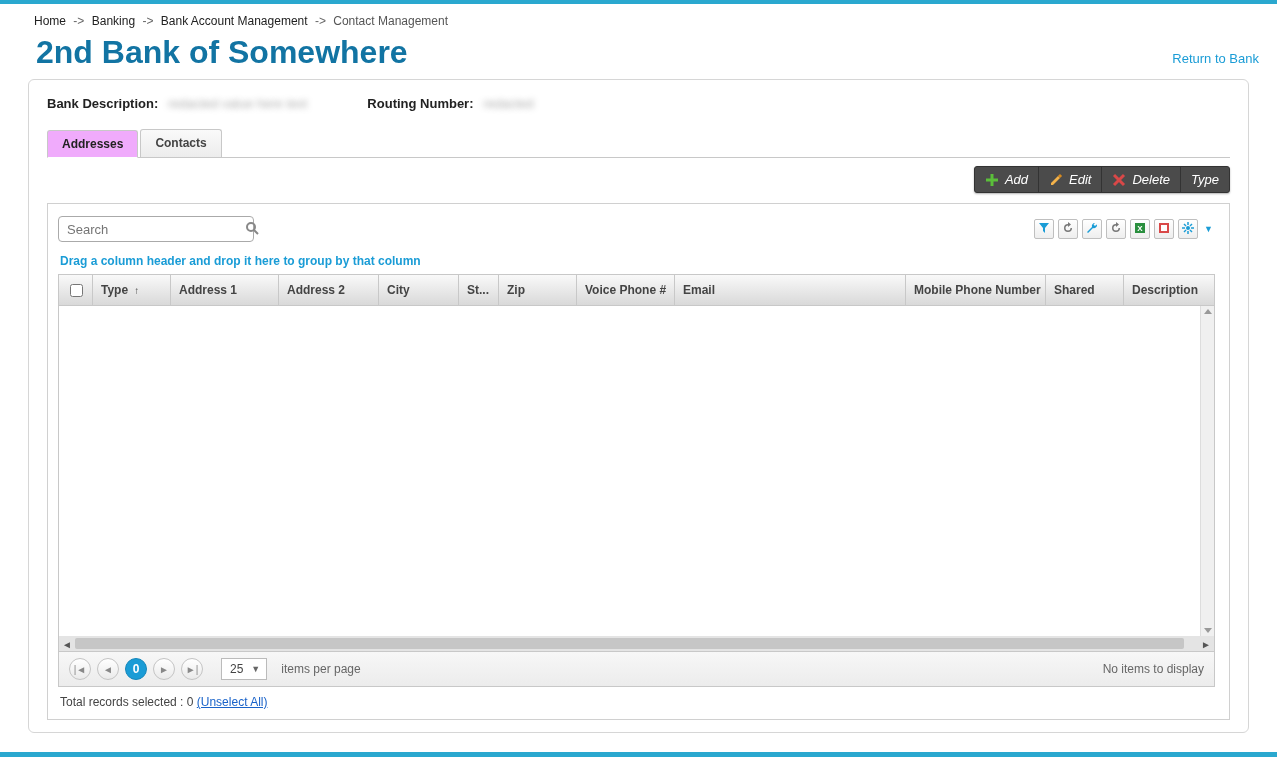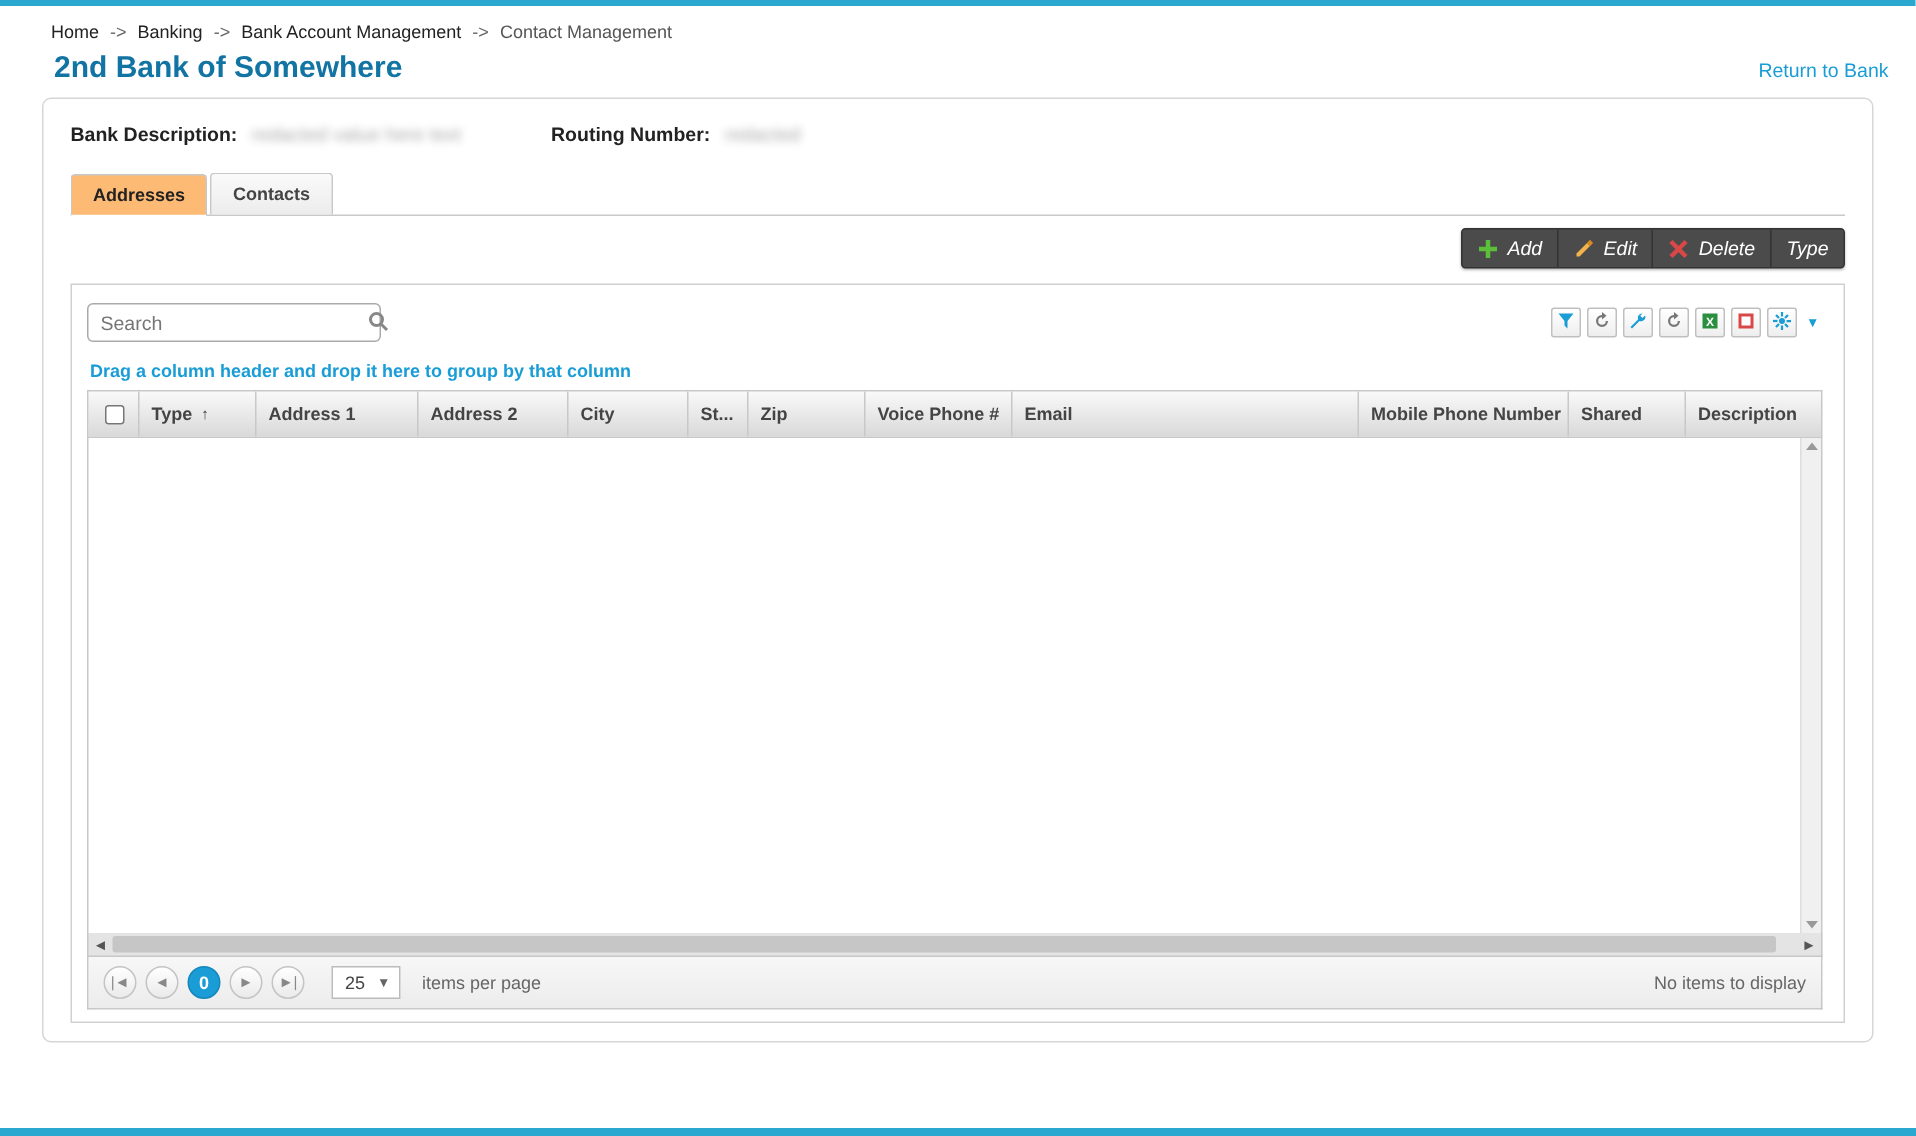--- a/index.html
+++ b/index.html
@@ -27,21 +27,21 @@
   }
   .breadcrumb a { color: #222; text-decoration: none; }
   .breadcrumb .sep { margin: 0 4px; color: #666; }
   .title-row {
     display: flex;
     justify-content: space-between;
     align-items: baseline;
     padding: 2px 6px 8px 8px;
   }
   .page-title {
-    font-size: 20px;
+    font-size: 32px;
     font-weight: bold;
     color: #1274a3;
   }
   .return-link {
     color: #1a9cd6;
     font-size: 13px;
     text-decoration: none;
   }
   .card {
     border: 1px solid #d6d6d6;
@@ -71,21 +71,21 @@
     border-bottom: none;
     background: linear-gradient(#fafafa,#ececec);
     margin-right: 2px;
     border-radius: 3px 3px 0 0;
     color: #444;
     font-size: 12px;
     cursor: pointer;
     font-weight: bold;
   }
   .tab.active {
-    background: #fdba74;
+    background: #f0abfc;
     position: relative;
     top: 1px;
     border-bottom: 1px solid #fff;
     color: #222;
   }
   
   .action-toolbar {
     display: flex;
     justify-content: flex-end;
     margin-top: 8px;
@@ -415,19 +415,24 @@
           <div class="pbtn">►|</div>
           <div class="page-size">
             <span>25</span>
             <span class="caret">▼</span>
           </div>
           <span style="margin-left:8px;color:#666">items per page</span>
         </div>
         <div>No items to display</div>
       </div>
 
+      <div class="footer-line">
+        <span>Total records selected :</span>
+        <span>0</span>
+        <a href="#">(Unselect All)</a>
+      </div>
 
     </div>
 
   </div>
 </div>
 
 <div class="bottom-stripe"></div>
 
 </body></html>

